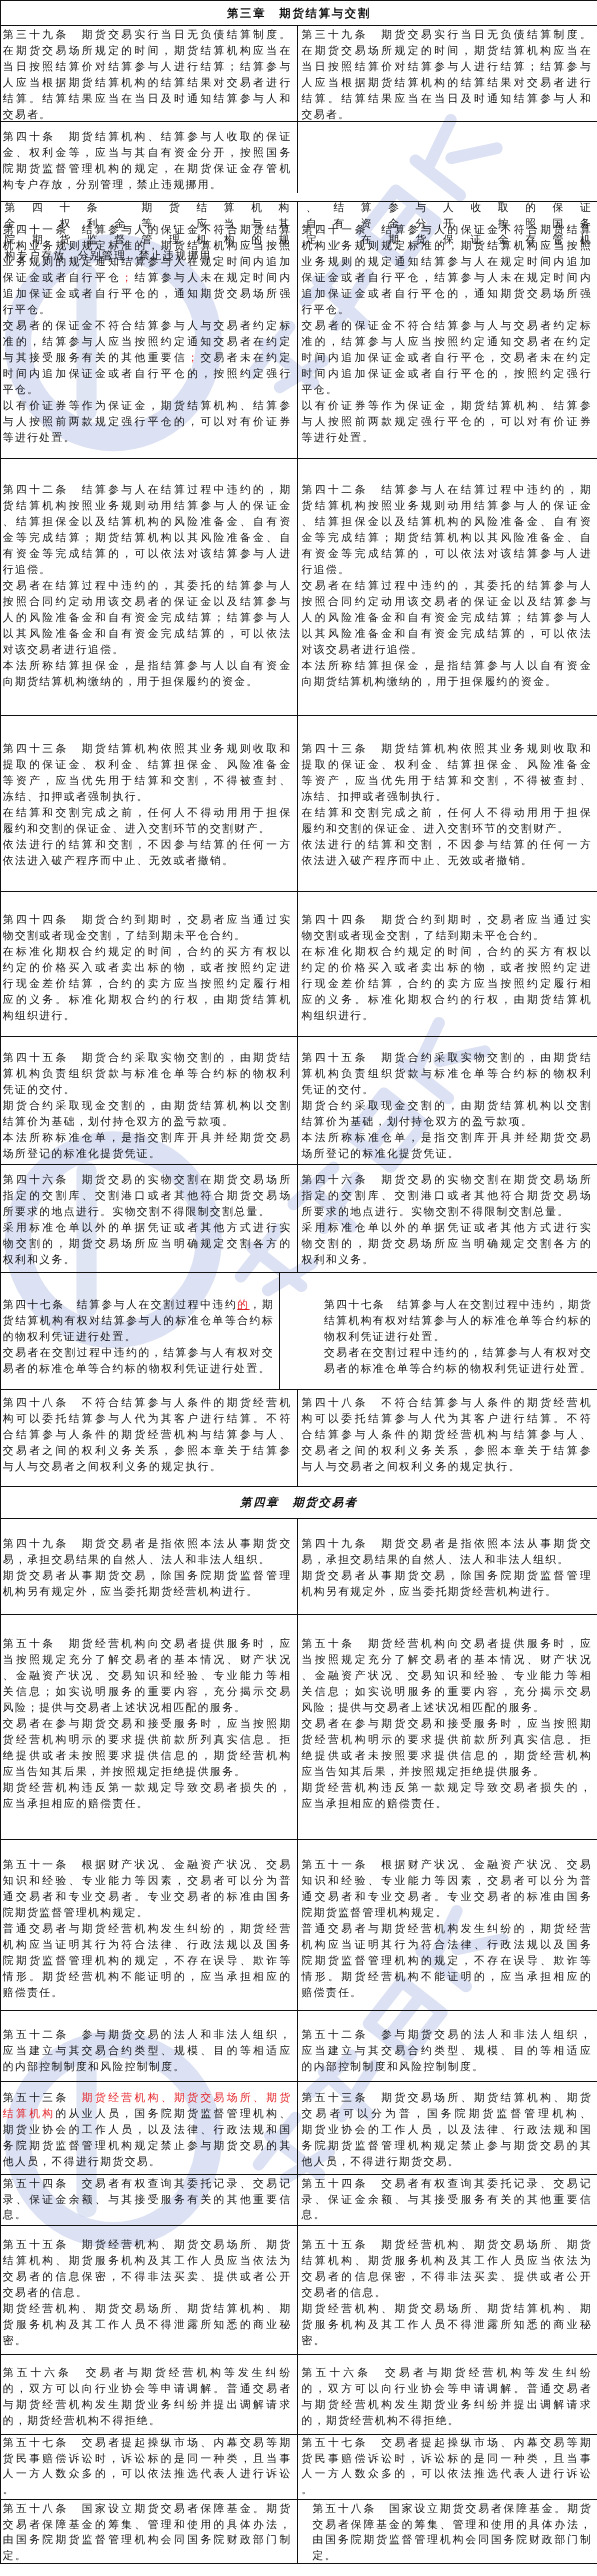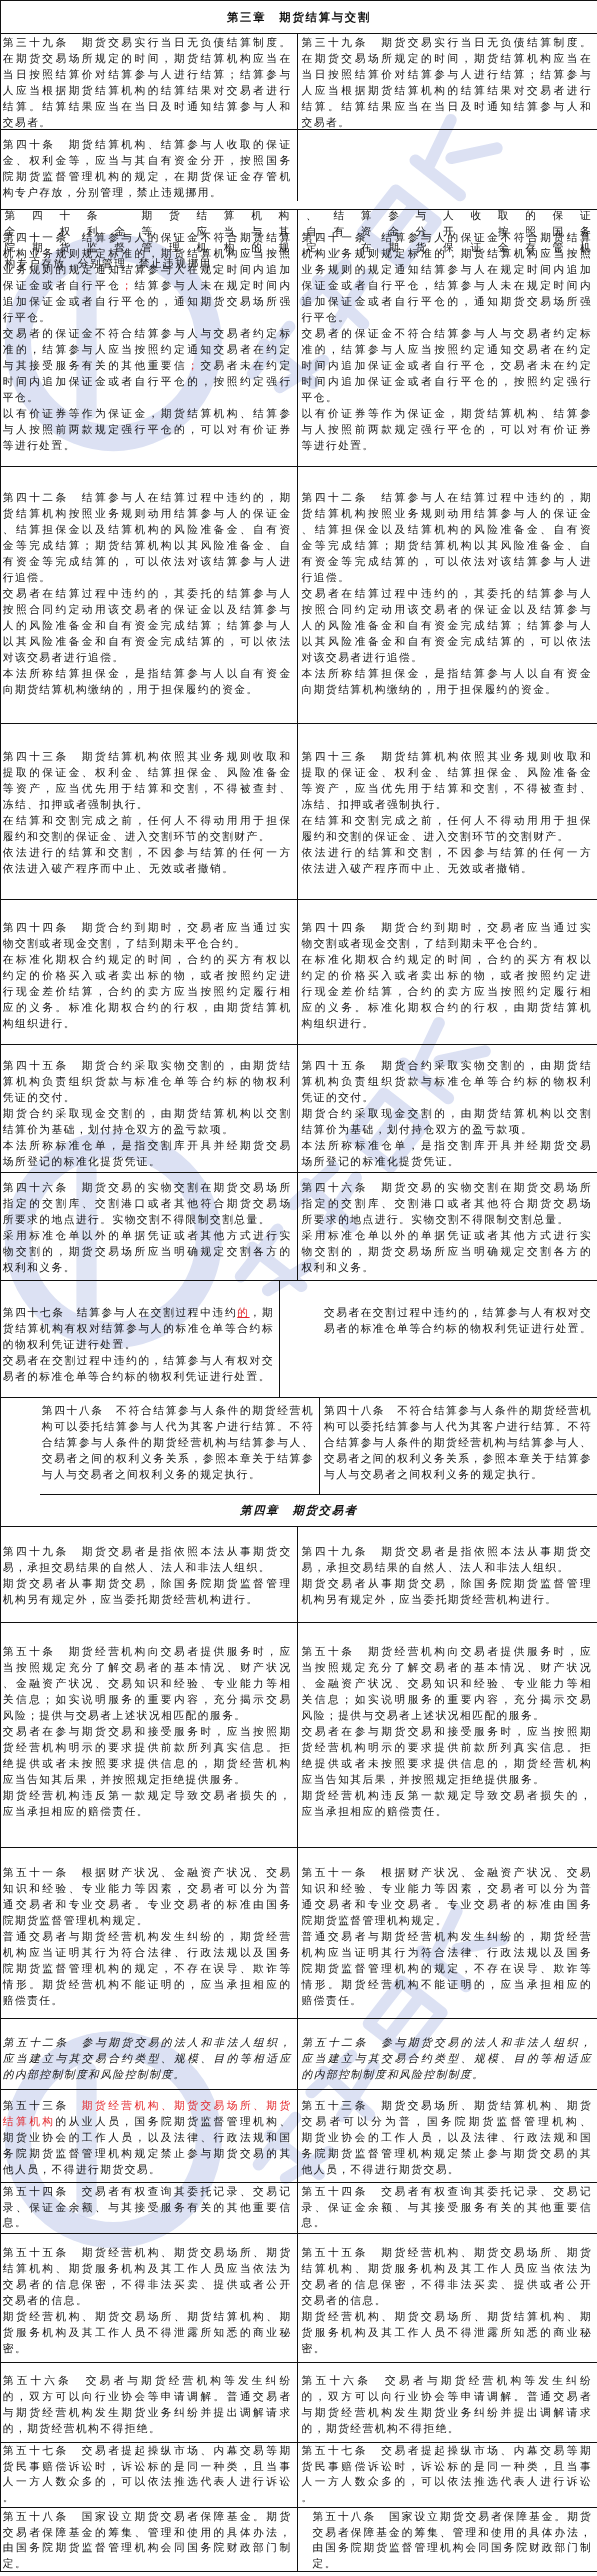--- a/index.html
+++ b/index.html
@@ -30,36 +30,36 @@
   .ln {
     font-size: 10.7px; line-height: 16px; height: 16px;
     letter-spacing: 1.5px; white-space: nowrap;
     text-align: justify; text-align-last: justify;
   }
   .ln.last { text-align-last: left; }
   .mark-red { color: var(--red, #e3262b); }
   .mark-red-underline { color: var(--red, #e3262b); text-decoration: underline; text-decoration-color: var(--red, #e3262b); }
 
   
-  .row[data-row="0"]  { height: 33px; }
+  .row[data-row="0"]  { height: 25px; }
   .row[data-row="1"]  { height: 96px; } .row[data-row="1"]  .cell { padding-top: 1.2px; }
   .row[data-row="2"]  { height: 80px; flex-direction: column; } .row[data-row="2"]  .cell { padding-top: 7.2px; }
   .row[data-row="3"]  { height: 257px; } .row[data-row="3"]  .cell { padding-top: 19.7px; }
   .row[data-row="4"]  { height: 257px; } .row[data-row="4"]  .cell { padding-top: 22.6px; }
   .row[data-row="5"]  { height: 176px; } .row[data-row="5"]  .cell { padding-top: 25px; }
   .row[data-row="6"]  { height: 145px; } .row[data-row="6"]  .cell { padding-top: 19.7px; }
   .row[data-row="7"]  { height: 128px; } .row[data-row="7"]  .cell { padding-top: 13px; }
   .row[data-row="8"]  { height: 108px; } .row[data-row="8"]  .cell { padding-top: 6.6px; }
   .row[data-row="9"]  { height: 117px; gap: 40px; } .row[data-row="9"]  .cell { padding-top: 24.4px; }
-  .row[data-row="10"] { height: 97px; margin-left: 39px; } .row[data-row="10"] .cell { padding-top: 5.4px; }
+  .row[data-row="10"] { height: 97px; } .row[data-row="10"] .cell { padding-top: 5.4px; }
   .row[data-row="11"] { height: 32px; font-style: italic; }
   .row[data-row="12"] { height: 96px; } .row[data-row="12"] .cell { padding-top: 17.3px; }
   .row[data-row="13"] { height: 225px; } .row[data-row="13"] .cell { padding-top: 21px; }
   .row[data-row="14"] { height: 171px; } .row[data-row="14"] .cell { padding-top: 16.7px; }
-  .row[data-row="15"] { height: 71px; } .row[data-row="15"] .cell { padding-top: 15.5px; font-style: italic; }
+  .row[data-row="15"] { height: 71px; } .row[data-row="15"] .cell { padding-top: 15.5px; }
   .row[data-row="16"] { height: 93px; } .row[data-row="16"] .cell { padding-top: 7.7px; }
   .row[data-row="17"] { height: 51px; }  .row[data-row="17"] .cell { padding-top: 1.2px; }
   .row[data-row="18"] { height: 129px; } .row[data-row="18"] .cell { padding-top: 10.7px; }
   .row[data-row="19"] { height: 80px; } .row[data-row="19"] .cell { padding-top: 9.5px; }
   .row[data-row="20"] { height: 65px; } .row[data-row="20"] .cell { padding-top: 0px; }
   .row[data-row="21"] { height: 64px; gap: 11px; } .row[data-row="21"] .cell { padding-top: 1.2px; }
   .row[data-row="17"] .ln, .row[data-row="20"] .ln, .row[data-row="21"] .ln { line-height: 15.5px; height: 15.5px; }
 </style>
 </head>
 <body>
@@ -362,20 +362,25 @@
             <div class="ln">货结算机构有权对结算参与人的标准仓单等合约标</div>
             <div class="ln last">的物权利凭证进行处置。</div>
           </div>
           <div>
             <div class="ln">交易者在交割过程中违约的，结算参与人有权对交</div>
             <div class="ln last">易者的标准仓单等合约标的物权利凭证进行处置。</div>
           </div>
         </div>
       <div class="cell r">
           <div>
+            <div class="ln">第四十七条　结算参与人在交割过程中违约，期货</div>
+            <div class="ln">结算机构有权对结算参与人的标准仓单等合约标的</div>
+            <div class="ln last">物权利凭证进行处置。</div>
+          </div>
+          <div>
             <div class="ln">交易者在交割过程中违约的，结算参与人有权对交</div>
             <div class="ln last">易者的标准仓单等合约标的物权利凭证进行处置。</div>
           </div>
         </div>
     </div>
     <div class="row art" data-row="10">
       <div class="cell l">
           <div>
             <div class="ln">第四十八条　不符合结算参与人条件的期货经营机</div>
             <div class="ln">构可以委托结算参与人代为其客户进行结算。不符</div>

